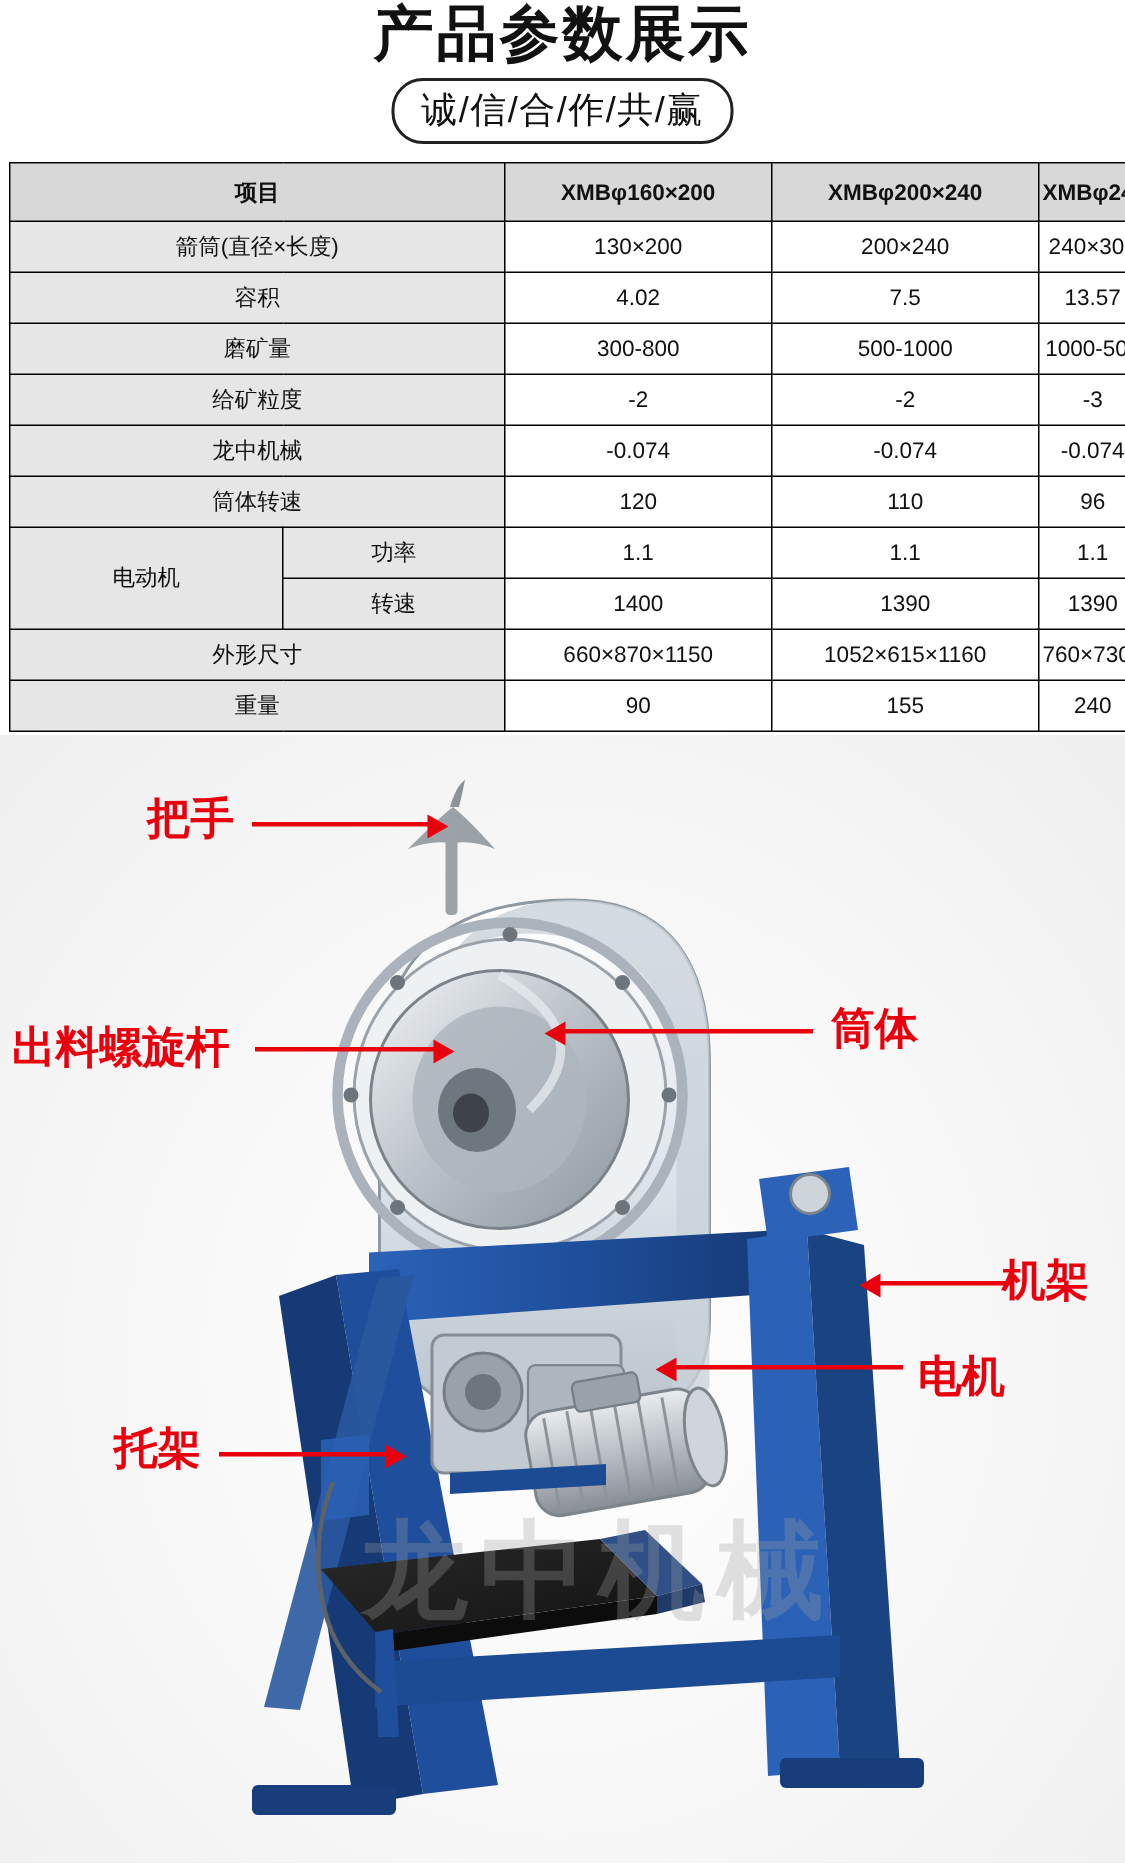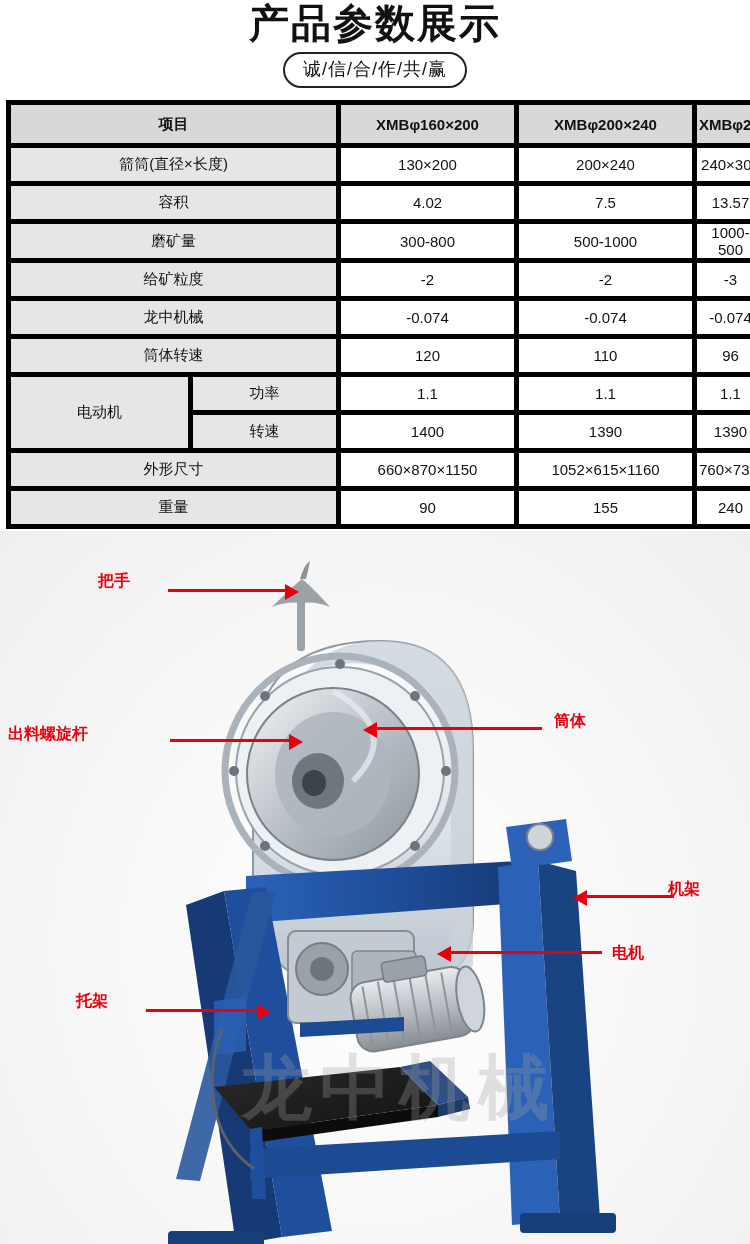--- a/index.html
+++ b/index.html
@@ -35,37 +35,37 @@
   .slogan-wrap {
     margin-top: 6px;
     display: flex;
     justify-content: center;
   }
   .slogan {
     display: inline-block;
     border: 2px solid #222;
     border-radius: 21px;
     padding: 3px 18px 5px 18px;
-    font-size: 18px;
+    font-size: 24px;
     letter-spacing: 1px;
     color: #111;
   }
 
   
   .table-wrap {
     margin: 12px 6px 0 6px;
   }
   table.spec {
     border-collapse: collapse;
     width: 738px;
     table-layout: fixed;
     font-size: 15px;
   }
   table.spec td, table.spec th {
-    border: 5px solid #000000;
+    border: 1px solid #000000;
     text-align: center;
     vertical-align: middle;
     height: 33px;
     padding: 0 2px;
     font-weight: normal;
     color: #111;
   }
   table.spec thead td {
     background: #d8d8d8;
     font-weight: bold;
@@ -123,21 +123,21 @@
     margin-left: 48px;
   }
 
   
   .svg-machine { position: absolute; left: 0; top: 0; }
 
   
   .callout {
     position: absolute;
     color: #e8000d;
-    font-size: 16px;
+    font-size: 29px;
     font-weight: bold;
     white-space: nowrap;
     line-height: 1;
   }
   .arrow {
     position: absolute;
     height: 0;
     border-top: 3px solid #e8000d;
   }
   .arrow::after {

